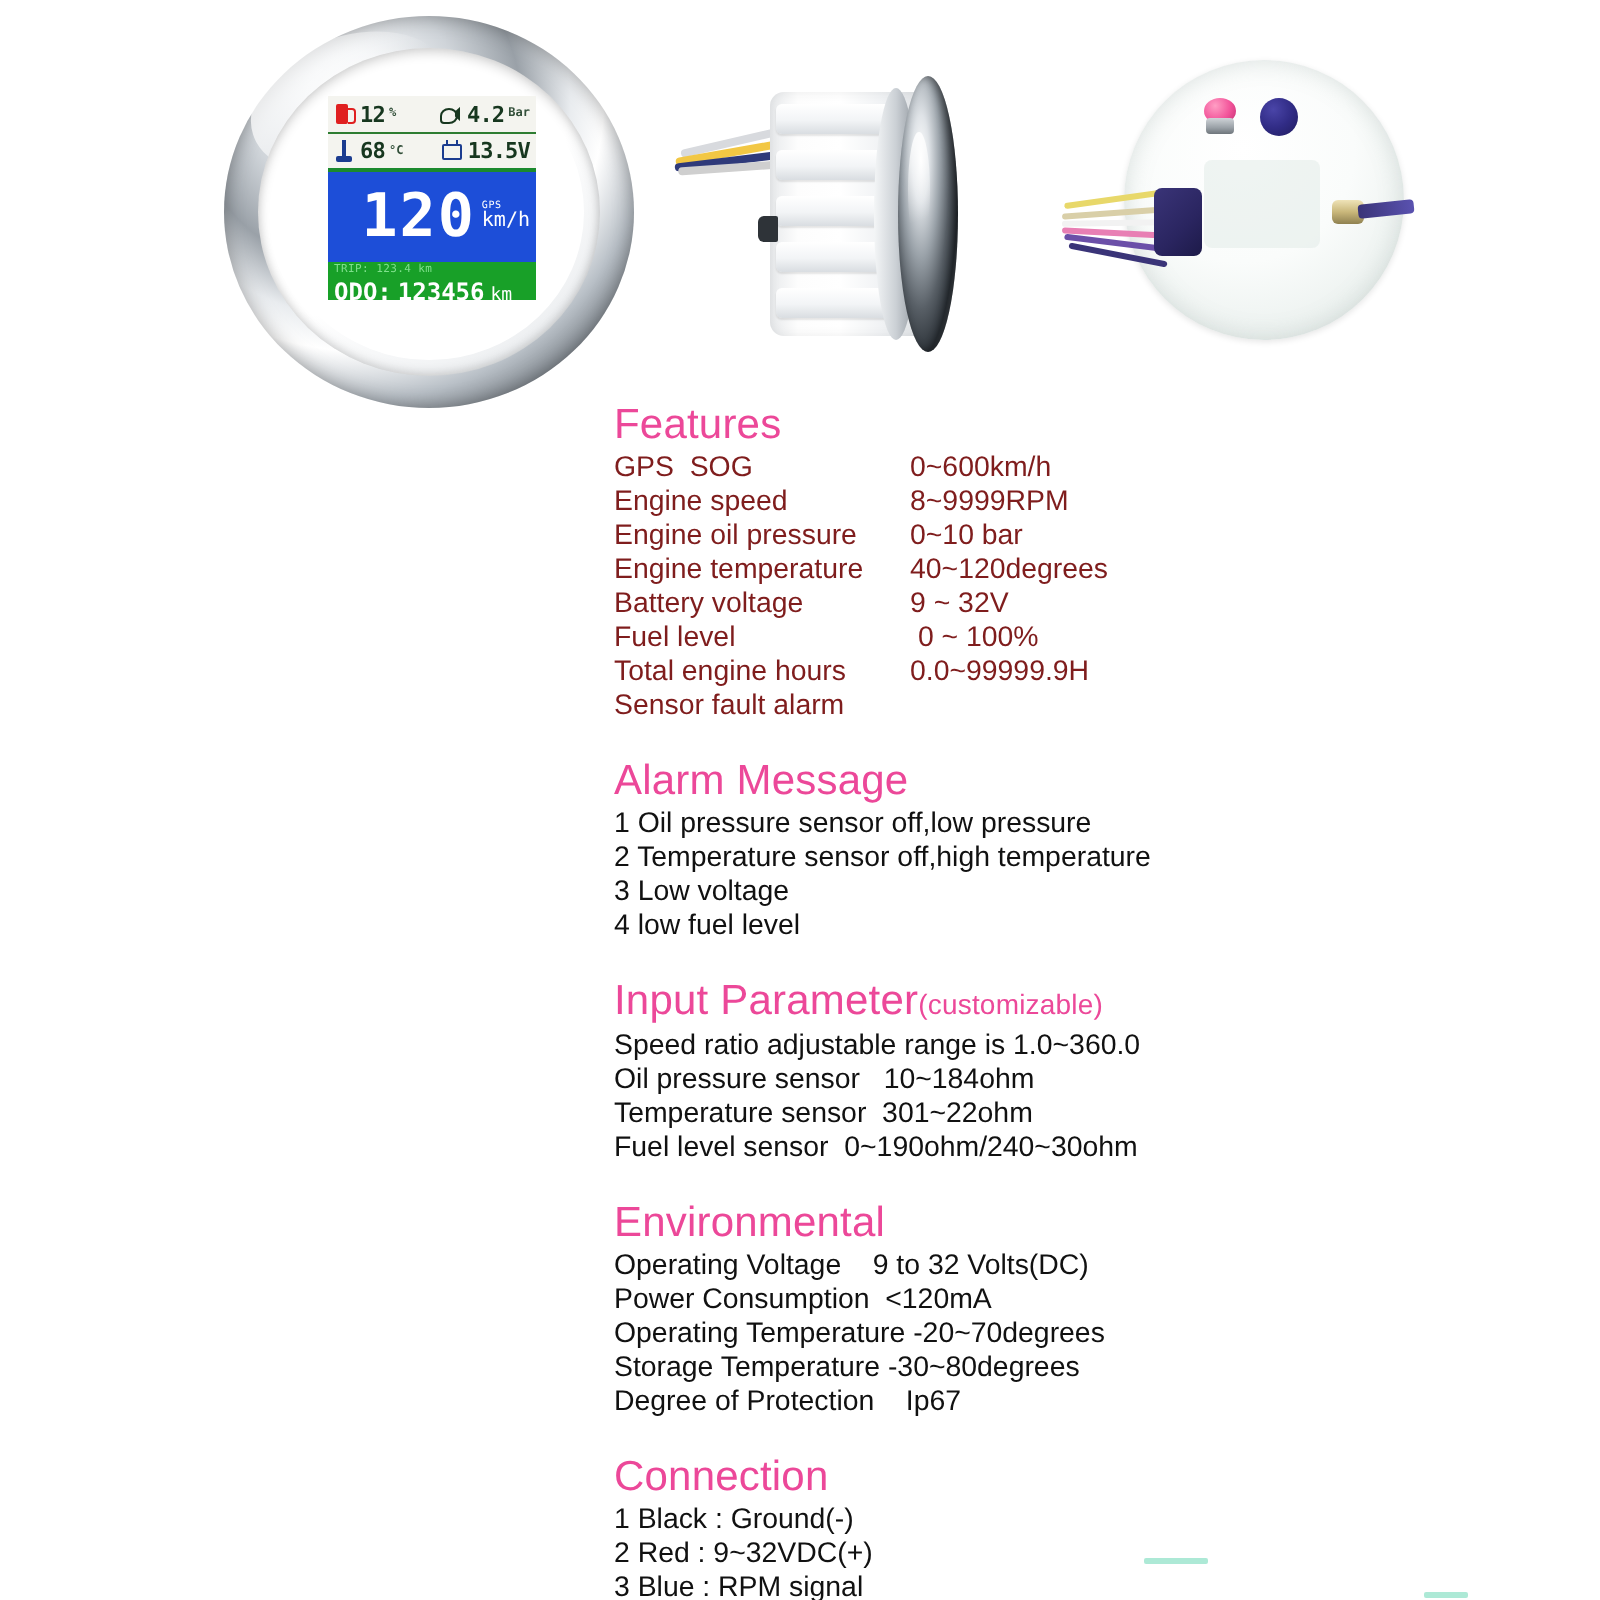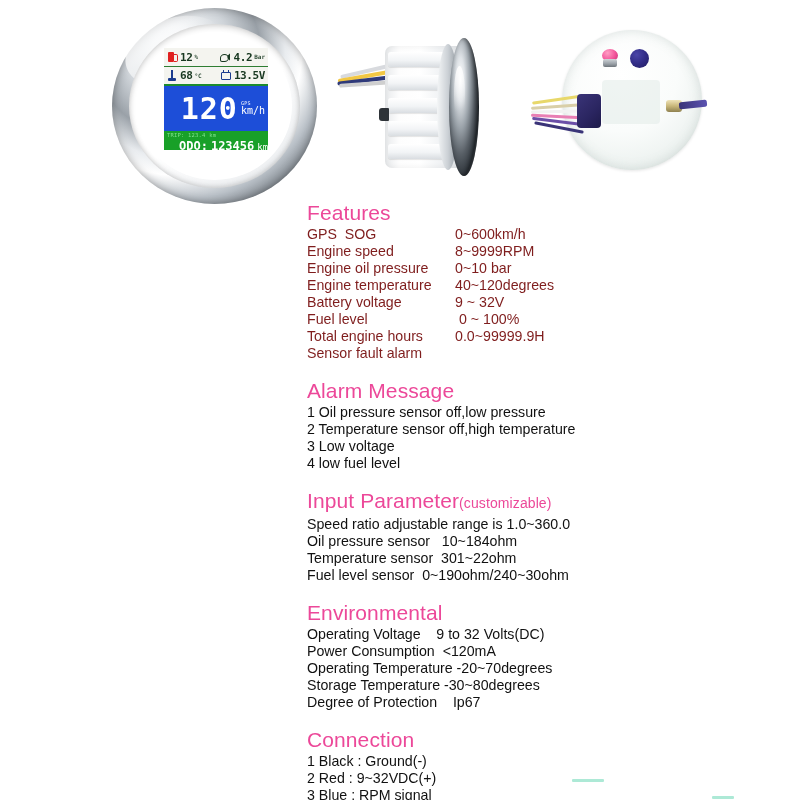--- a/index.html
+++ b/index.html
@@ -210,21 +210,20 @@
   }
   .odo-line {
     font-size: 12px;
     color: #ffffff;
     font-weight: bold;
     letter-spacing: 0px;
     line-height: 14px;
     display: flex;
     align-items: baseline;
     gap: 3px;
-    margin-left: 12px;
   }
   .odo-unit { font-size: 9px; font-weight: normal; }
 
   .lcd-rpm {
     height: 41px;
     background: #1d4ed8;
     position: relative;
     padding: 1px 3px 0 3px;
     box-sizing: border-box;
   }

